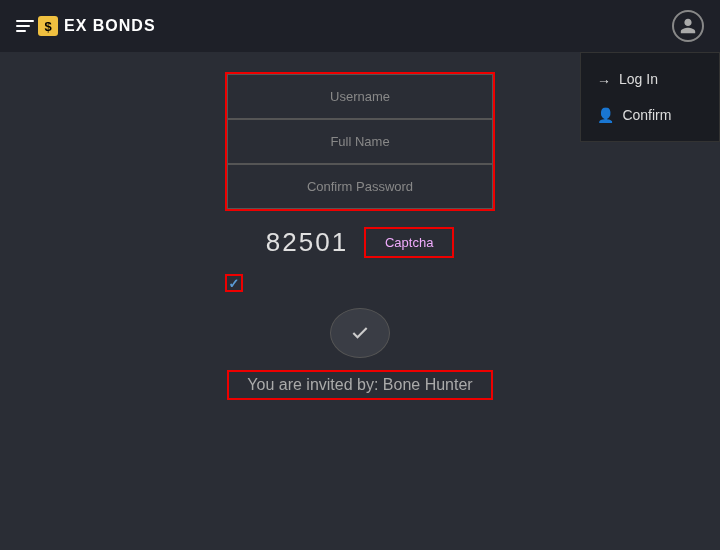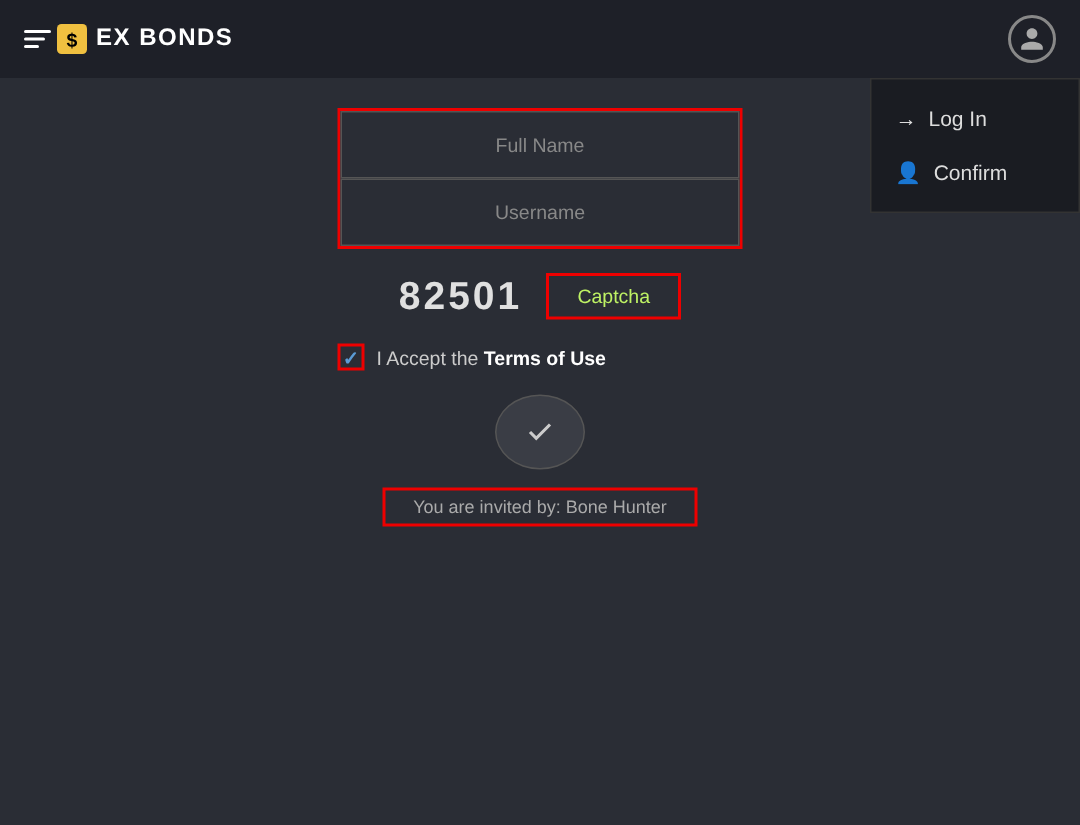--- a/index.html
+++ b/index.html
@@ -160,28 +160,28 @@
       align-items: center;
       justify-content: center;
       gap: 16px;
       margin-top: 16px;
       width: 270px;
     }
 
     .captcha-code {
       color: #e0e0e0;
       font-size: 26px;
-      font-weight: bold;
+      font-weight: normal;
       letter-spacing: 2px;
     }
 
     .captcha-btn {
       border: 2px solid #e00;
       background: transparent;
-      color: #bef264;
+      color: #f0abfc;
       font-size: 13px;
       padding: 6px 18px;
       cursor: pointer;
       min-width: 90px;
     }
 
     
     .terms-row {
       display: flex;
       align-items: center;
@@ -241,21 +241,21 @@
       stroke: #ccc;
       stroke-width: 2.5;
     }
 
     
     .invited-by {
       margin-top: 12px;
       border: 2px solid #e00;
       padding: 4px 18px;
       color: #aaa;
-      font-size: 12px;
+      font-size: 16px;
       background: transparent;
     }
   </style>
 </head>
 <body>
 
 <div class="header">
   <div class="logo">
     <div class="logo-icon">
       <div class="logo-lines">
@@ -283,37 +283,37 @@
       <span class="icon">👤</span>
       <span>Confirm</span>
     </div>
   </div>
 </div>
 
 <div class="main-content">
 
   <div class="form-container">
     <div class="form-field">
+      <input type="text" placeholder="Username" style="">
+    </div>
+    <div class="form-field">
       <input type="text" placeholder="Full Name" style="">
     </div>
     <div class="form-field">
-      <input type="text" placeholder="Username" style="">
+      <input type="password" placeholder="Confirm Password" style="">
     </div>
   </div>
 
   <div class="captcha-row">
     <span class="captcha-code">82501</span>
     <button class="captcha-btn">Captcha</button>
   </div>
 
   <div class="terms-row">
     <div class="terms-checkbox checked"></div>
-    <span class="terms-text">
-      <span>I Accept the </span><a href="#" class="terms-link">Terms of Use</a>
-    </span>
   </div>
 
   <div class="submit-btn">
     <svg viewBox="0 0 24 24">
       <polyline points="20 6 9 17 4 12"></polyline>
     </svg>
   </div>
 
   <div class="invited-by">You are invited by: Bone Hunter</div>
 

